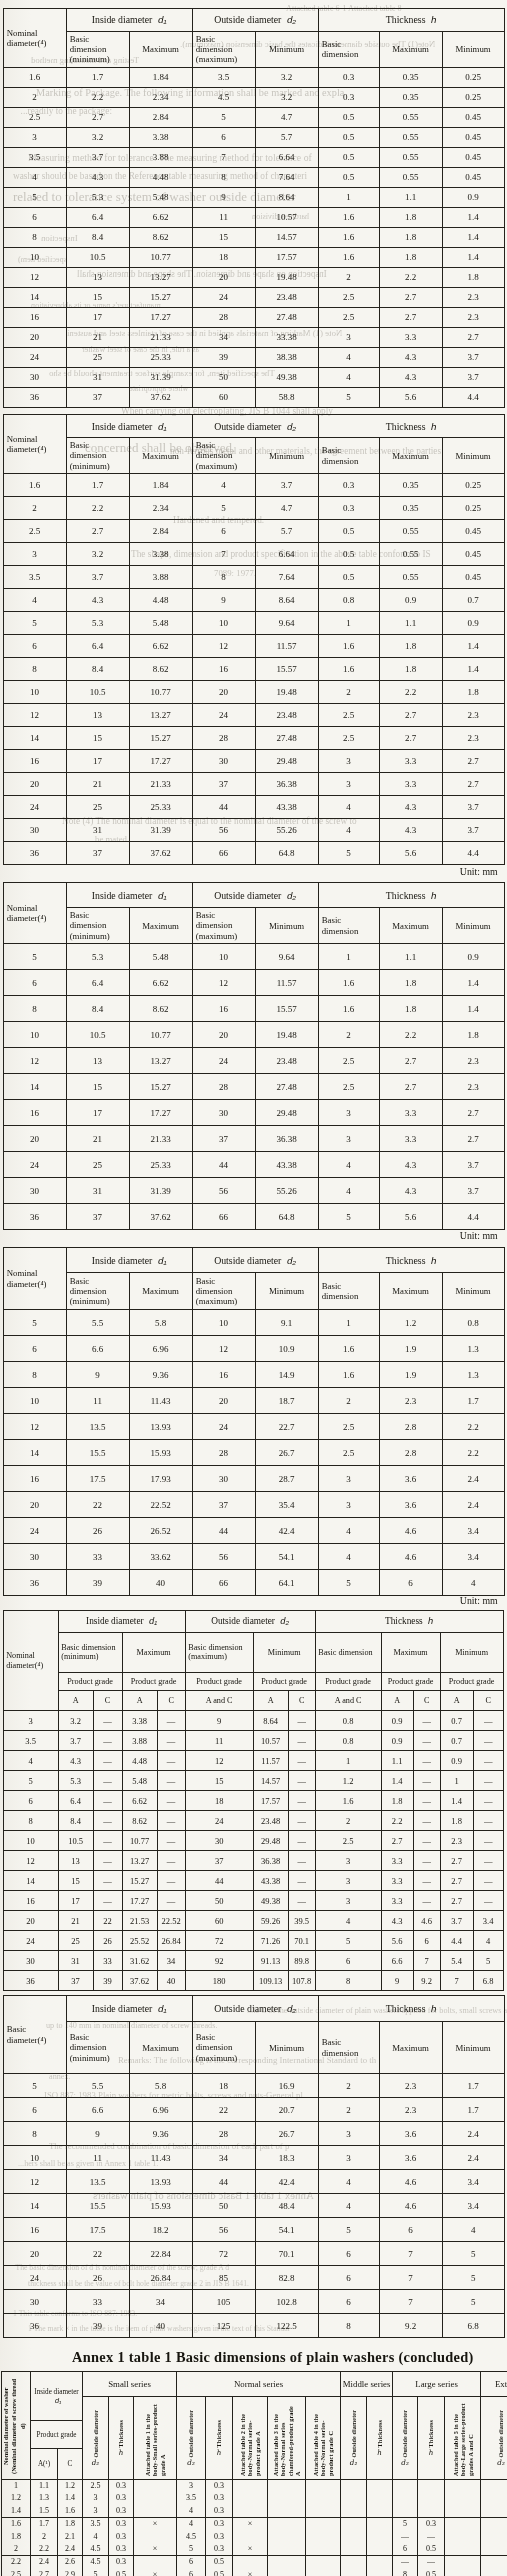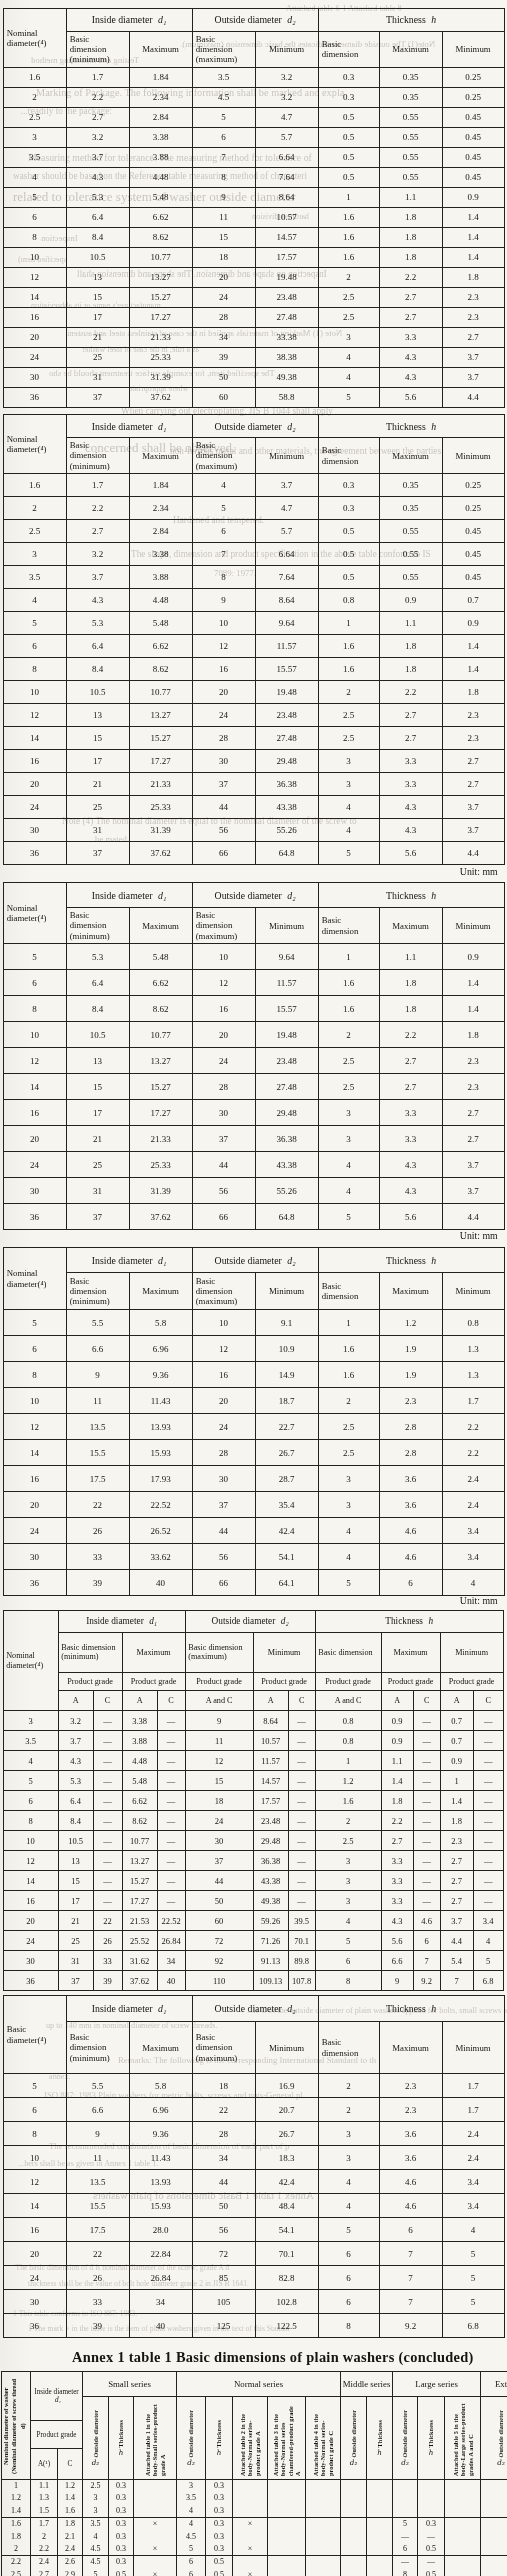--- a/index.html
+++ b/index.html
@@ -11,21 +11,21 @@
     font-family:"Liberation Serif","DejaVu Serif",serif;color:#17150f;
   }
   table{position:absolute;border-collapse:collapse;table-layout:fixed;border:1.5px solid #1d1b16;}
   th,td{border:0.8px solid #24221c;padding:0;text-align:center;vertical-align:middle;
         font-weight:normal;overflow:hidden;}
   thead{border-bottom:1.5px solid #1d1b16;}
   .simple th.grp{font-size:9.8px;}
   .simple th.sub{font-size:8.8px;text-align:left;padding:1px 3.1px;line-height:1.15;}
   .simple th.subc{font-size:8.8px;}
   .simple td{font-size:9px;}
-  .sym{font-style:italic;font-family:Liberation Serif, serif;padding-left:3.1px;}
+  .sym{font-style:italic;font-family:Liberation Sans, sans-serif;padding-left:3.1px;}
   
   .grade th{font-size:8.2px;line-height:1.12;}
   .grade th.grp{font-size:9.3px;}
   .grade th.sub{text-align:left;padding:1px 2.6px;}
   .grade td{font-size:8.5px;}
   
   #annex-clip{position:absolute;left:0;top:2371px;width:507px;height:738px;overflow:hidden;}
   #annex-clip table{top:0;left:1px;}
   .annex th{font-size:7.2px;}
   .annex th.series{font-size:8.8px;}
@@ -1034,21 +1034,21 @@
           <td>7</td>
           <td>5.4</td>
           <td>5</td>
         </tr>
         <tr style="height:20px">
           <td>36</td>
           <td>37</td>
           <td>39</td>
           <td>37.62</td>
           <td>40</td>
-          <td>110</td>
+          <td>180</td>
           <td>109.13</td>
           <td>107.8</td>
           <td>8</td>
           <td>9</td>
           <td>9.2</td>
           <td>7</td>
           <td>6.8</td>
         </tr>
       </tbody>
     </table>
@@ -1139,21 +1139,21 @@
           <td>15.93</td>
           <td>50</td>
           <td>48.4</td>
           <td>4</td>
           <td>4.6</td>
           <td>3.4</td>
         </tr>
         <tr style="height:24px">
           <td>16</td>
           <td>17.5</td>
-          <td>28.0</td>
+          <td>18.2</td>
           <td>56</td>
           <td>54.1</td>
           <td>5</td>
           <td>6</td>
           <td>4</td>
         </tr>
         <tr style="height:24px">
           <td>20</td>
           <td>22</td>
           <td>22.84</td>

